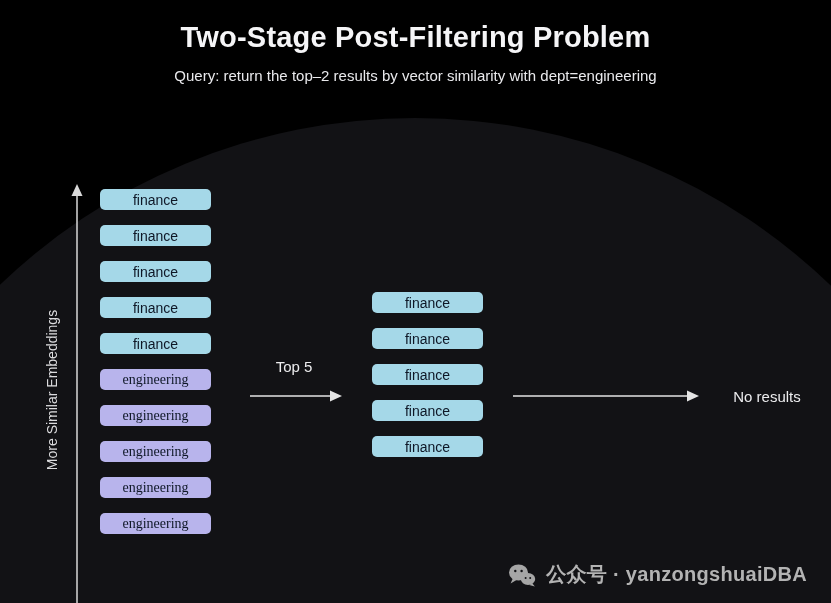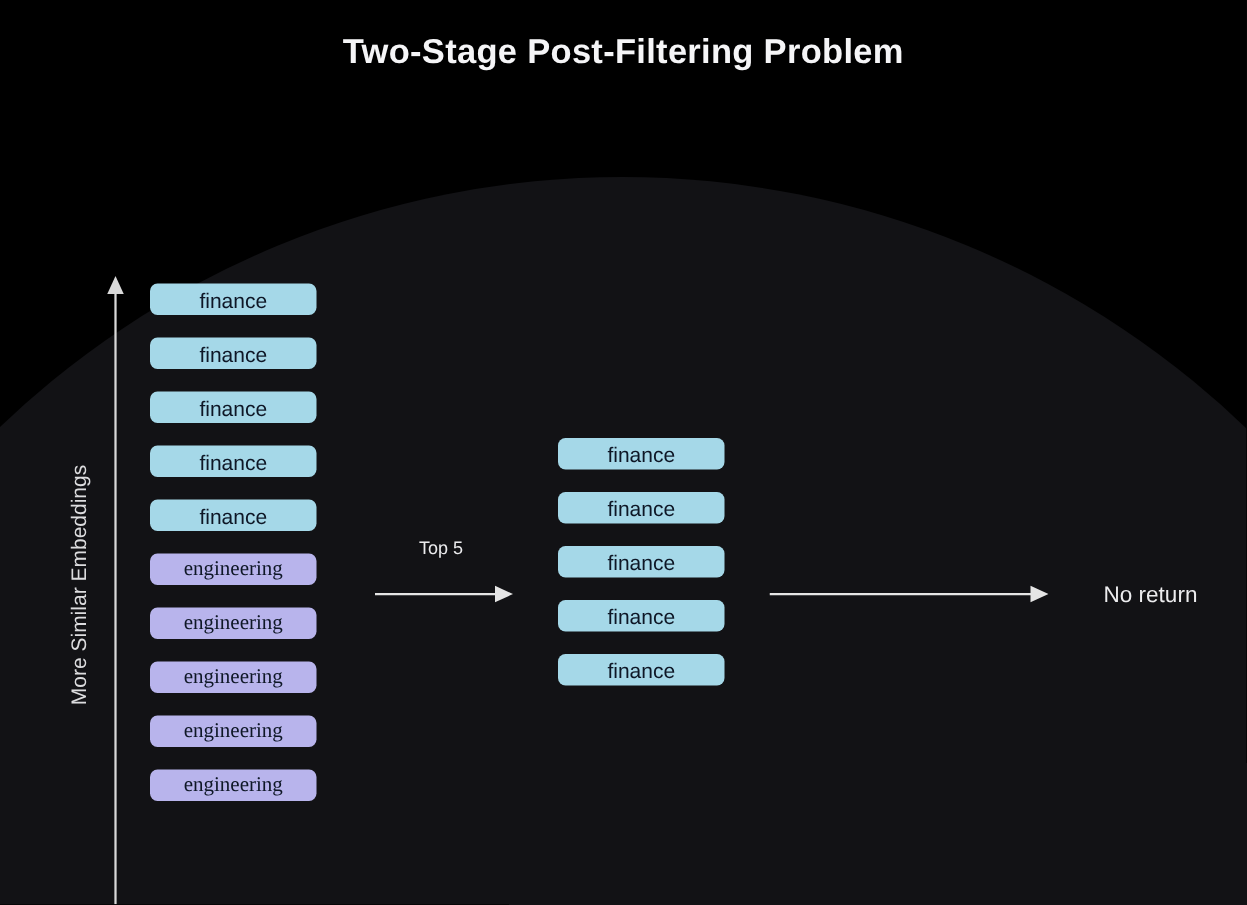--- a/index.html
+++ b/index.html
@@ -21,21 +21,21 @@
     border-radius: 50%;
     background: #121215;
   }
   .title {
     position: absolute;
     top: 21px;
     left: 0;
     width: 100%;
     text-align: center;
     color: #f5f5f7;
-    font-size: 23px;
+    font-size: 29px;
     font-weight: 600;
     letter-spacing: 0.2px;
   }
   .subtitle {
     position: absolute;
     top: 67px;
     left: 0;
     width: 100%;
     text-align: center;
     color: #e9e9ec;
@@ -70,21 +70,21 @@
     justify-content: center;
     font-size: 14px;
     color: #0e1726;
   }
   .box-fin { background: var(--fin, #a5d8e8); }
   .box-eng { background: var(--eng, #b8b4ec); font-family: Liberation Serif, serif; }
   .flow-label {
     position: absolute;
     text-align: center;
     color: #ececee;
-    font-size: 12px;
+    font-size: 15px;
   }
   .label-top5 { left: 248px; top: 358px; width: 92px; }
   .label-filter { left: 513px; top: 358px; width: 186px; }
   .arrow-svg { position: absolute; }
   .arrow-top5 { left: 250px; top: 389px; }
   .arrow-filter { left: 513px; top: 389px; }
   .no-results {
     position: absolute;
     left: 707px;
     top: 388px;
@@ -107,20 +107,21 @@
   }
 </style>
 </head>
 <body>
 
 <div class="stage">
 
   <div class="bg-circle"></div>
 
   <h1 class="title">Two-Stage Post-Filtering Problem</h1>
+  <div class="subtitle">Query: return the top–2 results by vector similarity with dept=engineering</div>
 
   <svg class="axis-svg" width="14" height="419" viewBox="0 0 14 419">
     <line x1="7" y1="11" x2="7" y2="419" stroke="#d9d9d9" stroke-width="1.5"></line>
     <polygon points="7,0 1.5,12 12.5,12" fill="#d9d9d9"></polygon>
   </svg>
   <div class="axis-label">More Similar Embeddings</div>
 
   <div class="col col-ranked">
       <div class="box box-fin">finance</div>
       <div class="box box-fin">finance</div>
@@ -146,16 +147,29 @@
       <div class="box box-fin">finance</div>
       <div class="box box-fin">finance</div>
       <div class="box box-fin">finance</div>
     </div>
 
   <svg class="arrow-svg arrow-filter" width="186" height="14" viewBox="0 0 186 14">
     <line x1="0" y1="7" x2="176" y2="7" stroke="#e5e5e5" stroke-width="1.5"></line>
     <polygon points="186,7 174,1.5 174,12.5" fill="#e5e5e5"></polygon>
   </svg>
 
-  <div class="no-results">No return</div>
+  <div class="no-results">No results</div>
 
+  <div class="watermark">
+    <svg width="28" height="24" viewBox="0 0 28 24">
+      <ellipse cx="10.5" cy="9.5" rx="9.5" ry="8" fill="#a6a6a6"></ellipse>
+      <path d="M5 15 L2.6 20.5 L8.5 17 Z" fill="#a6a6a6"></path>
+      <circle cx="7.3" cy="8" r="1.2" fill="#121215"></circle>
+      <circle cx="13.6" cy="8" r="1.2" fill="#121215"></circle>
+      <ellipse cx="20" cy="16" rx="7.2" ry="6.1" fill="#a6a6a6"></ellipse>
+      <path d="M24.3 20.2 L26.8 23.6 L21.2 22.1 Z" fill="#a6a6a6"></path>
+      <circle cx="17.6" cy="15.1" r="1" fill="#121215"></circle>
+      <circle cx="22.2" cy="15.1" r="1" fill="#121215"></circle>
+    </svg>
+    <span>公众号 · yanzongshuaiDBA</span>
+  </div>
 
 </div>
 
 </body></html>

